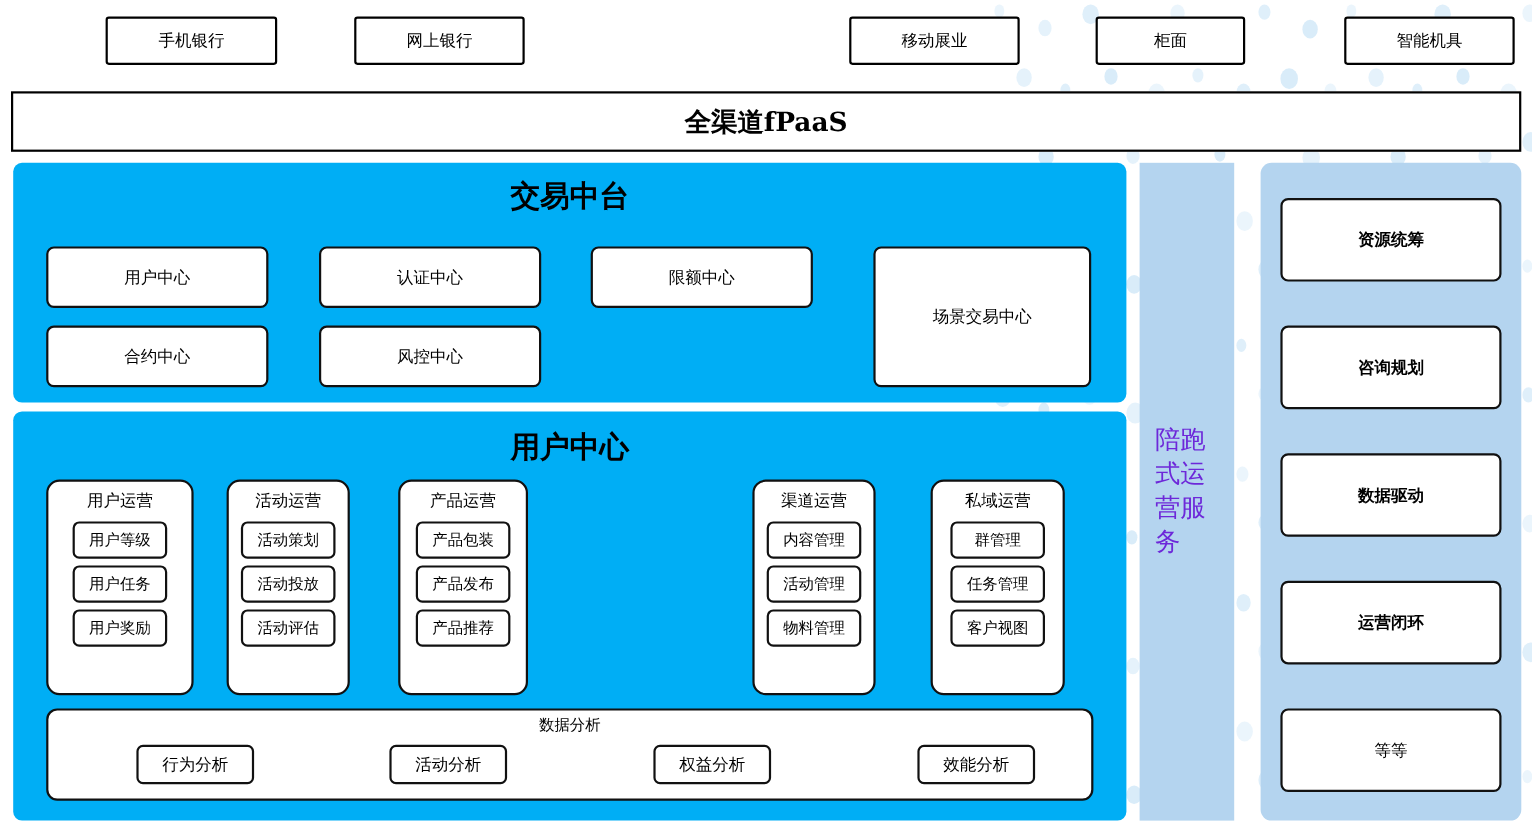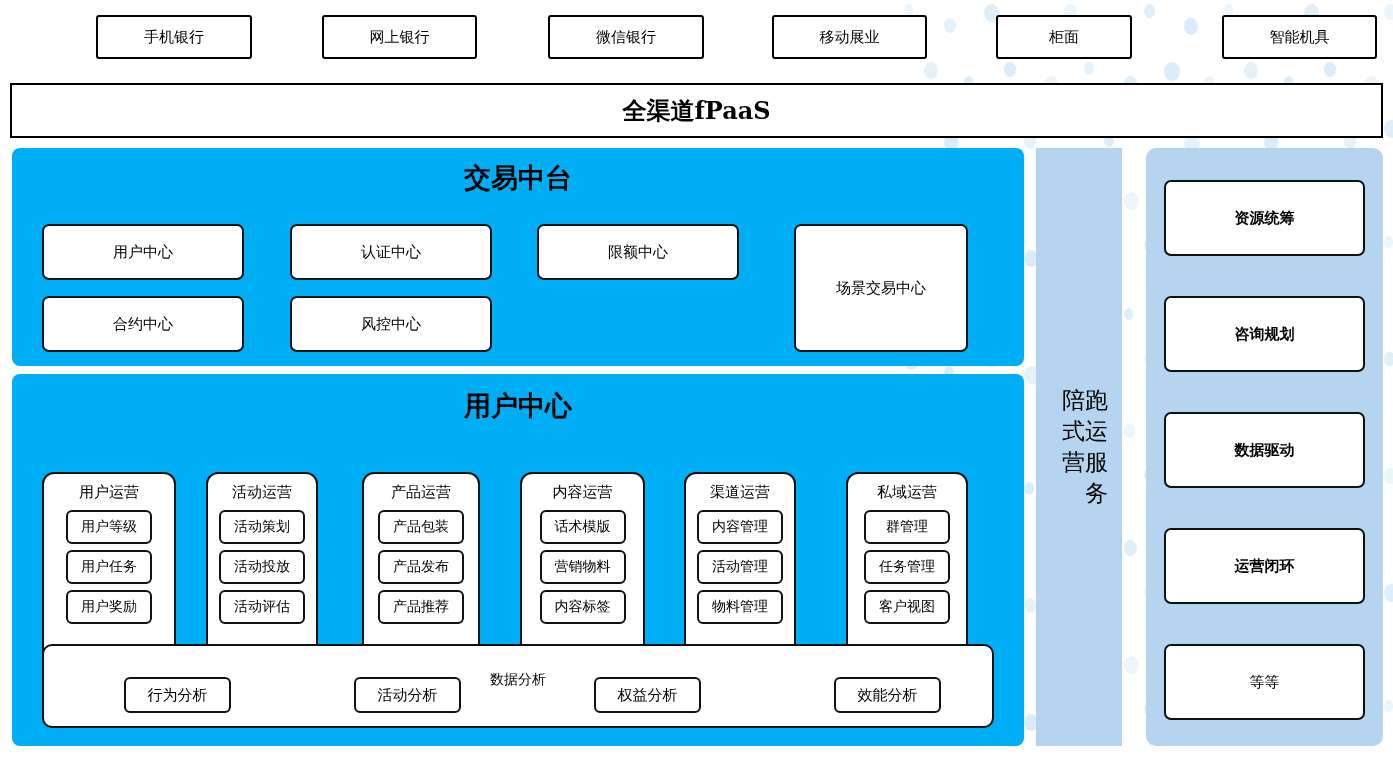--- a/index.html
+++ b/index.html
@@ -111,21 +111,20 @@
   .op-group {
     position: absolute;
     background: #ffffff;
     border: 2.5px solid #111111;
     border-radius: 12px;
     box-sizing: border-box;
     padding-top: 6px;
     display: flex;
     flex-direction: column;
     align-items: center;
-    margin-top: 36px;
   }
   .op-group-title {
     font-size: 15px;
     color: #000;
     height: 24px;
     line-height: 24px;
     text-align: center;
   }
   .op-item {
     width: 86px;
@@ -149,21 +148,20 @@
     border: 2.5px solid #111111;
     border-radius: 10px;
     box-sizing: border-box;
   }
   #analysis-title {
     position: absolute;
     left: 0; right: 0; top: 5px;
     text-align: center;
     font-size: 14px;
     color: #000;
-    margin-top: 20px;
   }
   .analysis-item {
     position: absolute;
     top: 31px;
     width: 107px;
     height: 36px;
     background: #ffffff;
     border: 2.5px solid #111111;
     border-radius: 6px;
     box-sizing: border-box;
@@ -180,24 +178,24 @@
     left: 1036px; top: 148px;
     width: 86px; height: 598px;
     background: #b4d4ef;
     z-index: 2;
     display: flex;
     align-items: center;
     justify-content: center;
   }
   #service-col-label {
     width: 58px;
-    text-align: right;
+    text-align: left;
     font-size: 23px;
     line-height: 31px;
-    color: #000000;
+    color: #6d28d9;
     font-family: "DejaVu Sans", sans-serif;
   }
 
   
   #cap-panel {
     position: absolute;
     left: 1146px; top: 148px;
     width: 237px; height: 598px;
     background: #b4d4ef;
     border-radius: 10px;
@@ -406,21 +404,21 @@
       </div>
       <div class="wcard" style="left: 525px; top: 76px; width: 202px; height: 56px;">
         <span>限额中心</span>
       </div>
       <div class="wcard" style="left: 30px; top: 148px; width: 202px; height: 56px;">
         <span>合约中心</span>
       </div>
       <div class="wcard" style="left: 278px; top: 148px; width: 202px; height: 56px;">
         <span>风控中心</span>
       </div>
-      <div class="wcard" style="left: 782px; top: 76px; width: 174px; height: 128px;">
+      <div class="wcard" style="left: 782px; top: 76px; width: 198px; height: 128px;">
         <span>场景交易中心</span>
       </div>
     </div>
 
   <div class="cyan-panel" id="ops-panel" style="left:12px; top:374px; width:1012px; height:372px;">
     <div class="panel-title" style="top:14px;">用户中心</div>
   <div class="op-group" style="left: 30px; top: 62px; width: 134px; height: 196px;">
         <div class="op-group-title">用户运营</div>
         <div class="op-item">
           <span>用户等级</span>
@@ -449,32 +447,20 @@
         <div class="op-item">
           <span>产品包装</span>
         </div>
         <div class="op-item">
           <span>产品发布</span>
         </div>
         <div class="op-item">
           <span>产品推荐</span>
         </div>
       </div>
-      <div class="op-group" style="left: 508px; top: 62px; width: 125px; height: 196px;">
-        <div class="op-group-title">内容运营</div>
-        <div class="op-item">
-          <span>话术模版</span>
-        </div>
-        <div class="op-item">
-          <span>营销物料</span>
-        </div>
-        <div class="op-item">
-          <span>内容标签</span>
-        </div>
-      </div>
       <div class="op-group" style="left: 672px; top: 62px; width: 112px; height: 196px;">
         <div class="op-group-title">渠道运营</div>
         <div class="op-item">
           <span>内容管理</span>
         </div>
         <div class="op-item">
           <span>活动管理</span>
         </div>
         <div class="op-item">
           <span>物料管理</span>
@@ -530,23 +516,20 @@
         <span>等等</span>
       </div>
     </div>
 
 <div class="channel-box" style="left: 96px; width: 156px;">
       <span>手机银行</span>
     </div>
     <div class="channel-box" style="left: 322px; width: 155px;">
       <span>网上银行</span>
     </div>
-    <div class="channel-box" style="left: 548px; width: 156px;">
-      <span>微信银行</span>
-    </div>
     <div class="channel-box" style="left: 772px; width: 155px;">
       <span>移动展业</span>
     </div>
     <div class="channel-box" style="left: 996px; width: 136px;">
       <span>柜面</span>
     </div>
     <div class="channel-box" style="left: 1222px; width: 155px;">
       <span>智能机具</span>
     </div>
   </div>

